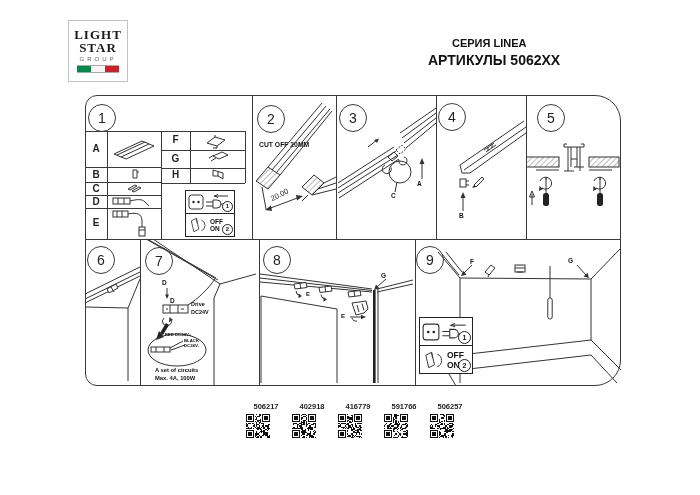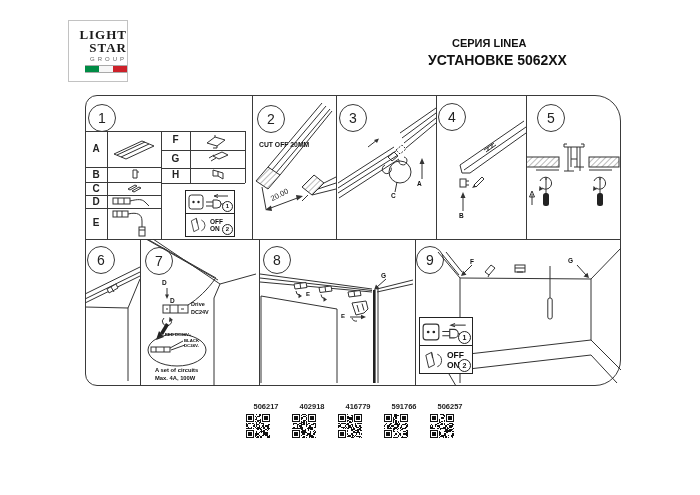--- a/index.html
+++ b/index.html
@@ -17,21 +17,21 @@
   svg .ln{stroke:#333;fill:none;stroke-width:1;}
   .pwr{position:absolute;border:1.4px solid #222;background:#fff;display:flex;flex-direction:column;box-sizing:border-box;}
   .pwr-cell{flex:1;position:relative;display:flex;align-items:center;padding:1px 2px;border-bottom:1.2px solid #222;}
   .pwr-cell:last-child{border-bottom:none;}
   .stepnum{position:absolute;right:1px;bottom:1px;width:9px;height:9px;border:1px solid #222;border-radius:50%;
            font:700 6px/9px "Liberation Sans",sans-serif;text-align:center;background:#fff;}
   .onoff{display:flex;flex-direction:column;font:700 6.5px/7.5px "Liberation Sans",sans-serif;margin-left:2px;}
   .pwr-lg .onoff{font:700 8.5px/10px "Liberation Sans",sans-serif;}
   .pwr-lg .stepnum{width:11px;height:11px;font:700 7px/11px "Liberation Sans",sans-serif;}
   .logo-box{position:absolute;left:68px;top:20px;width:60px;height:62px;border:1px solid #c2c2c2;
-            display:flex;flex-direction:column;align-items:flex-end;box-sizing:border-box;padding-top:7px;background:#fff;}
+            display:flex;flex-direction:column;align-items:center;box-sizing:border-box;padding-top:7px;background:#fff;}
   .logo-t{font-family:"Liberation Serif",serif;font-weight:700;font-size:13px;line-height:13px;letter-spacing:1px;color:#1a1a1a;}
   .logo-g{font-family:"Liberation Sans",sans-serif;font-size:6px;letter-spacing:3px;color:#666;margin-top:2px;}
   .flag{width:42px;height:6px;margin-top:3px;border-top:1px solid #aaa;border-bottom:1px solid #aaa;display:flex;}
   .flag div{flex:1;height:100%;}
   .footer{position:absolute;left:0;right:0;top:402px;display:flex;justify-content:center;gap:12px;}
   .qritem{width:34px;display:flex;flex-direction:column;align-items:center;}
   .qrnum{font-weight:700;font-size:7.5px;margin-bottom:3px;color:#222;margin-left:16px;}
   .qritem svg{position:static;}
 </style>
 </head>
@@ -47,21 +47,21 @@
       <div style="background:#008C45"></div>
         <div style="background:#f7f7f7"></div>
         <div style="background:#CD212A"></div>
     </div>
   </div>
 
   <div class="abs" style="left:148px;top:31px;font-weight:700;font-size:15px;line-height:19.5px;letter-spacing:-0.2px;">
   </div>
 
   <div class="lbl" style="left:452px;top:37px;font-size:11px;text-align:center;">СЕРИЯ LINEA</div>
-  <div class="lbl" style="left:428px;top:52px;font-size:14px;">УСТАНОВКЕ 5062XX</div>
+  <div class="lbl" style="left:428px;top:52px;font-size:14px;">АРТИКУЛЫ 5062XX</div>
 
   <div class="abs" style="left:85px;top:95px;width:536px;height:291px;border:1.2px solid #3a3a3a;border-radius:12px 26px 26px 12px;box-sizing:border-box;"></div>
   <div class="line" style="left:86px;top:239px;width:534px;height:1px;"></div>
   <div class="line" style="left:252px;top:96px;width:1px;height:143px;"></div>
   <div class="line" style="left:336px;top:96px;width:1px;height:143px;"></div>
   <div class="line" style="left:436px;top:96px;width:1px;height:143px;"></div>
   <div class="line" style="left:526px;top:96px;width:1px;height:143px;"></div>
   <div class="line" style="left:140px;top:239px;width:1px;height:146px;"></div>
   <div class="line" style="left:259px;top:239px;width:1px;height:146px;"></div>
   <div class="line" style="left:415px;top:239px;width:1px;height:146px;"></div>

